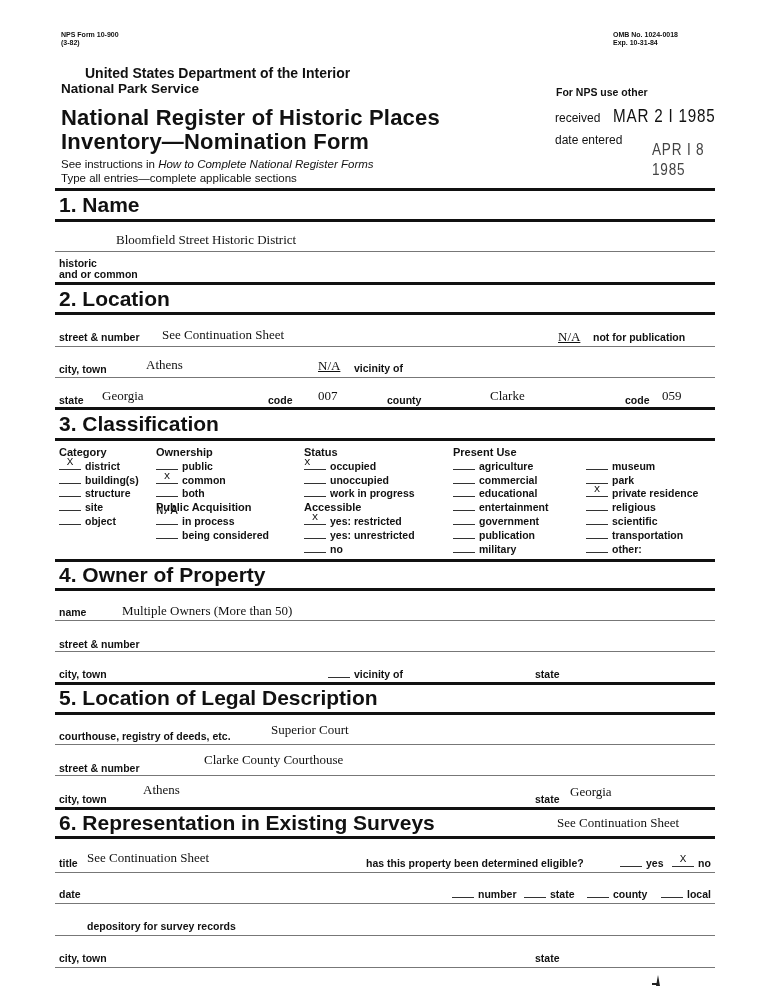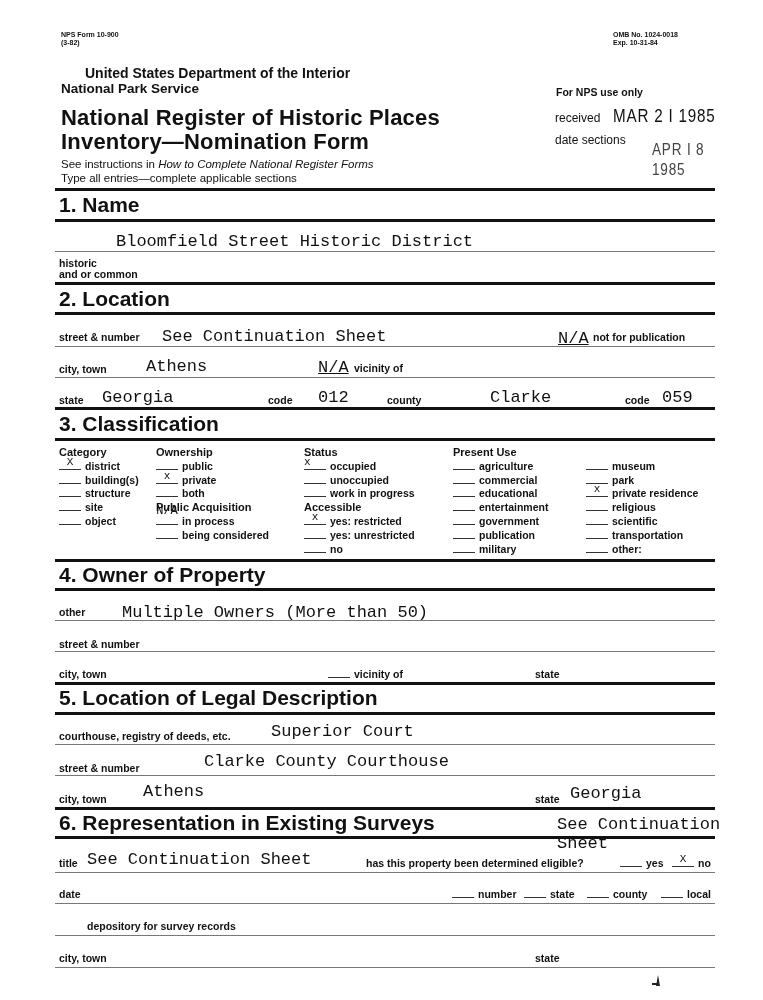--- a/index.html
+++ b/index.html
@@ -4,21 +4,21 @@
 <style>
   html, body { margin:0; padding:0; background:#ffffff; }
   body { width:763px; height:1000px; position:relative; overflow:hidden; color:#111; font-family:"Liberation Sans", sans-serif; }
   .abs { position:absolute; }
   .small { font-size:7px; font-weight:bold; line-height:8px; }
   .dept { font-size:14px; font-weight:bold; line-height:16px; }
   .big { font-size:22px; font-weight:bold; line-height:24px; letter-spacing:0.2px; }
   .instr { font-size:11.5px; line-height:13px; }
   .sec { font-size:21px; font-weight:bold; line-height:24px; }
   .lbl { font-size:10.5px; font-weight:bold; }
-  .typed { font-family:Liberation Mono, monospace; font-size:17px; }
+  .typed { font-family:Liberation Serif, serif; font-size:13px; }
   .rule-thick { position:absolute; left:55px; width:660px; height:3px; background:#111; }
   .rule-thin { position:absolute; left:55px; width:660px; height:1px; background:#777; }
   .stamp { font-family:"Liberation Sans", sans-serif; font-size:17px; transform:scaleX(0.8); transform-origin:left; letter-spacing:1px; }
   .colhead { font-size:11px; font-weight:bold; }
   .chk { font-size:10.5px; font-weight:bold; white-space:nowrap; }
   .blank { display:inline-block; width:22px; border-bottom:1px solid #333; height:9px; margin-right:4px; position:relative; text-align:center; font-family:"Liberation Mono", monospace; font-weight:normal; font-size:11px; line-height:9px; vertical-align:baseline; }
   .mark { position:absolute; left:0; right:0; top:-2px; text-align:center; }
 </style>
 </head>
 <body>
@@ -28,24 +28,24 @@
 <div class="abs small" style="left:613px;top:31px;">OMB No. 1024-0018</div>
 <div class="abs small" style="left:613px;top:39px;">Exp. 10-31-84</div>
 
 <div class="abs dept" style="left:61px;top:65px;margin-left:24px;">United States Department of the Interior</div>
 <div class="abs dept" style="left:61px;top:81px;font-weight:bold;font-size:13.5px;">National Park Service</div>
 <div class="abs big" style="left:61px;top:106px;">National Register of Historic Places</div>
 <div class="abs big" style="left:61px;top:130px;">Inventory—Nomination Form</div>
 <div class="abs instr" style="left:61px;top:158px;"><span>See instructions in </span><i>How to Complete National Register Forms</i></div>
 <div class="abs instr" style="left:61px;top:172px;">Type all entries—complete applicable sections</div>
 
-<div class="abs" style="left:556px;top:86px;font-size:10.5px;font-weight:bold;">For NPS use only</div>
+<div class="abs" style="left:556px;top:86px;font-size:10.5px;font-weight:bold;">For NPS use other</div>
 <div class="abs" style="left:555px;top:111px;font-size:12px;">received</div>
 <div class="abs stamp" style="left:613px;top:105px;font-size:19px;">MAR 2 I 1985</div>
-<div class="abs" style="left:555px;top:133px;font-size:12px;">date sections</div>
+<div class="abs" style="left:555px;top:133px;font-size:12px;">date entered</div>
 <div class="abs stamp" style="left:652px;top:140px;color:#444;">APR I 8 1985</div>
 
 <div class="rule-thick" style="top:188px;"></div>
 <div class="abs sec" style="left:59px;top:193px;">1.  Name</div>
 <div class="rule-thick" style="top:219px;"></div>
 <div class="abs lbl" style="left:59px;top:257px;">historic</div>
 <div class="abs typed" style="left:116px;top:232px;">Bloomfield Street Historic District</div>
 <div class="rule-thin" style="top:251px;"></div>
 <div class="abs lbl" style="left:59px;top:268px;">and or common</div>
 <div class="abs typed" style="left:150px;top:264px;"></div>
@@ -59,21 +59,21 @@
 <div class="abs lbl" style="left:593px;top:331px;">not for publication</div>
 <div class="rule-thin" style="top:346px;"></div>
 <div class="abs lbl" style="left:59px;top:363px;">city, town</div>
 <div class="abs typed" style="left:146px;top:357px;">Athens</div>
 <div class="abs typed" style="left:318px;top:358px;text-decoration:underline;">N/A</div>
 <div class="abs lbl" style="left:354px;top:362px;">vicinity of</div>
 <div class="rule-thin" style="top:377px;"></div>
 <div class="abs lbl" style="left:59px;top:394px;">state</div>
 <div class="abs typed" style="left:102px;top:388px;">Georgia</div>
 <div class="abs lbl" style="left:268px;top:394px;">code</div>
-<div class="abs typed" style="left:318px;top:388px;">012</div>
+<div class="abs typed" style="left:318px;top:388px;">007</div>
 <div class="abs lbl" style="left:387px;top:394px;">county</div>
 <div class="abs typed" style="left:490px;top:388px;">Clarke</div>
 <div class="abs lbl" style="left:625px;top:394px;">code</div>
 <div class="abs typed" style="left:662px;top:388px;">059</div>
 
 <div class="rule-thick" style="top:407px;"></div>
 <div class="abs sec" style="left:59px;top:412px;">3.  Classification</div>
 <div class="rule-thick" style="top:438px;"></div>
 
 <div class="abs" style="left:59px;top:446px;line-height:13.8px;">
@@ -81,21 +81,21 @@
   <div class="chk"><span class="blank"><span class="mark">X</span></span><span>district</span></div>
   <div class="chk"><span class="blank"><span class="mark"></span></span><span>building(s)</span></div>
   <div class="chk"><span class="blank"><span class="mark"></span></span><span>structure</span></div>
   <div class="chk"><span class="blank"><span class="mark"></span></span><span>site</span></div>
   <div class="chk"><span class="blank"><span class="mark"></span></span><span>object</span></div>
 </div>
 
 <div class="abs" style="left:156px;top:446px;line-height:13.8px;">
   <div class="colhead">Ownership</div>
   <div class="chk"><span class="blank"><span class="mark"></span></span><span>public</span></div>
-  <div class="chk"><span class="blank"><span class="mark">x</span></span><span>private</span></div>
+  <div class="chk"><span class="blank"><span class="mark">x</span></span><span>common</span></div>
   <div class="chk"><span class="blank"><span class="mark"></span></span><span>both</span></div>
   <div class="colhead">Public Acquisition</div>
   <div class="chk"><span class="blank"><span class="mark" style="top:-8px;font-size:12px;">N/A</span></span><span>in process</span></div>
   <div class="chk"><span class="blank"><span class="mark"></span></span><span>being considered</span></div>
 </div>
 
 <div class="abs" style="left:304px;top:446px;line-height:13.8px;">
   <div class="colhead">Status</div>
   <div class="chk"><span class="blank"><span class="mark" style="text-align:left;">x</span></span><span>occupied</span></div>
   <div class="chk"><span class="blank"><span class="mark"></span></span><span>unoccupied</span></div>
@@ -122,21 +122,21 @@
   <div class="chk"><span class="blank"><span class="mark">x</span></span><span>private residence</span></div>
   <div class="chk"><span class="blank"><span class="mark"></span></span><span>religious</span></div>
   <div class="chk"><span class="blank"><span class="mark"></span></span><span>scientific</span></div>
   <div class="chk"><span class="blank"><span class="mark"></span></span><span>transportation</span></div>
   <div class="chk"><span class="blank"><span class="mark"></span></span><span>other:</span></div>
 </div>
 
 <div class="rule-thick" style="top:559px;"></div>
 <div class="abs sec" style="left:59px;top:563px;">4.  Owner of Property</div>
 <div class="rule-thick" style="top:588px;"></div>
-<div class="abs lbl" style="left:59px;top:606px;">other</div>
+<div class="abs lbl" style="left:59px;top:606px;">name</div>
 <div class="abs typed" style="left:122px;top:603px;">Multiple Owners (More than 50)</div>
 <div class="rule-thin" style="top:620px;"></div>
 <div class="abs lbl" style="left:59px;top:638px;">street &amp; number</div>
 <div class="abs typed" style="left:160px;top:634px;"></div>
 <div class="rule-thin" style="top:651px;"></div>
 <div class="abs lbl" style="left:59px;top:668px;">city, town</div>
 <div class="abs lbl" style="left:328px;top:668px;"><span class="blank"></span><span>vicinity of</span></div>
 <div class="abs lbl" style="left:535px;top:668px;">state</div>
 
 <div class="rule-thick" style="top:682px;"></div>

